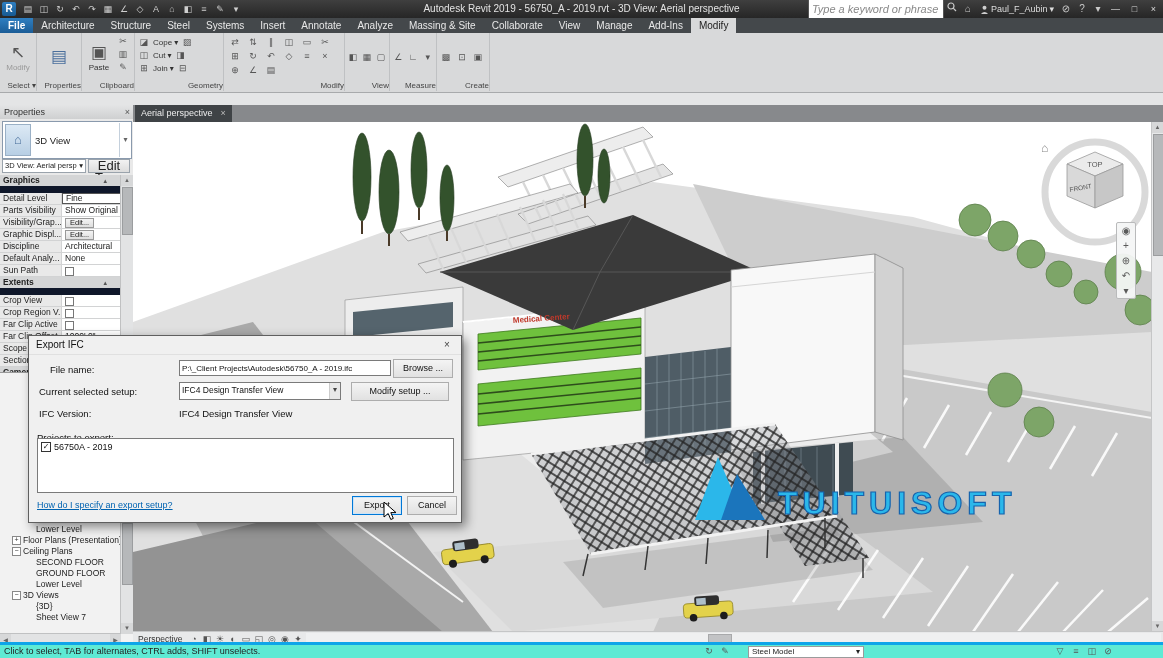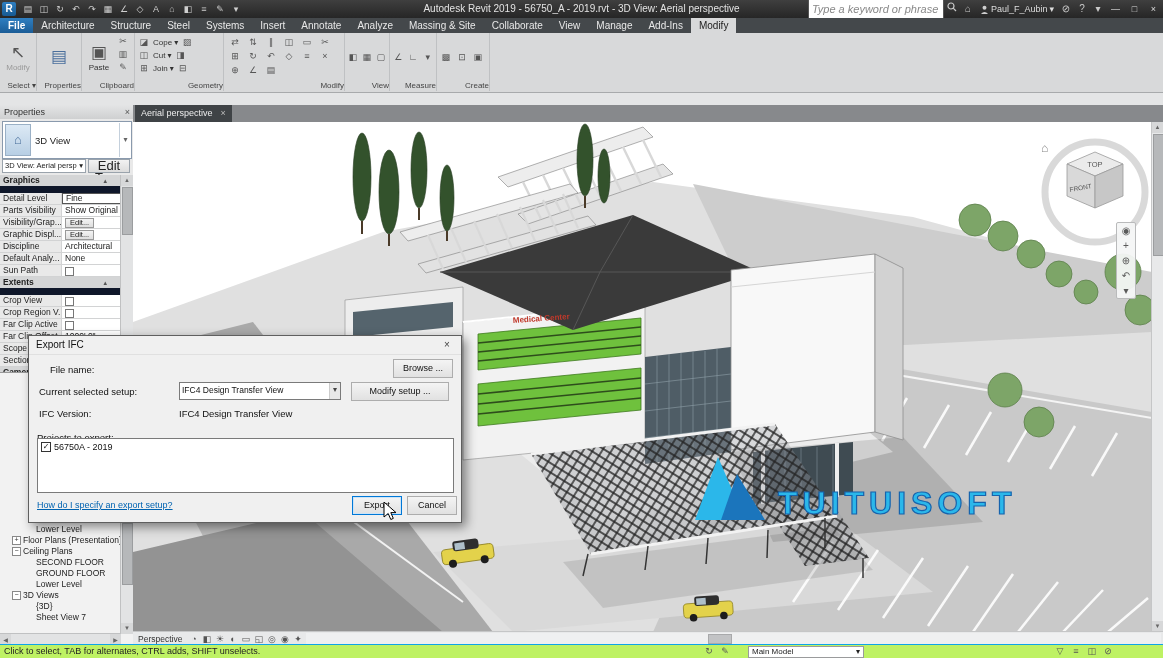--- a/index.html
+++ b/index.html
@@ -99,22 +99,22 @@
   .navbar{position:absolute;right:16px;top:100px;width:18px;background:rgba(244,245,246,.95);
     border:1px solid #b9babb;border-radius:2px}
   .navico{height:15px;text-align:center;font-size:10px;color:#5a5a5a;line-height:15px}
   .vcb{position:absolute;left:0;right:0;bottom:0;height:13px;background:#e8e9ea;
     border-top:1px solid #c5c6c7;display:flex;align-items:center;font-size:8.5px;color:#333}
   .vcb .lbl{padding:0 5px;white-space:nowrap}
   .vico{width:13px;text-align:center;font-size:9px;color:#555}
   .htrack{flex:1;height:11px;background:#eff0f1;margin:0 2px;position:relative}
   .hthumb{position:absolute;left:47%;top:1px;width:22px;height:8px;background:#c2c3c5;border:1px solid #a8a9ab}
   
-  .statusbar{position:absolute;left:0;bottom:0;width:1163px;height:13px;background:#bef264;
-    border-top:1px solid #0ea5e9;font-size:9px;color:#222}
+  .statusbar{position:absolute;left:0;bottom:0;width:1163px;height:13px;background:#5eead4;
+    border-top:3px solid #0ea5e9;font-size:9px;color:#222}
   .statmsg{position:absolute;left:4px;top:0;line-height:13px}
   .sico{position:absolute;top:0;width:14px;text-align:center;line-height:13px;color:#555;font-size:9px}
   .mainmodel{position:absolute;left:748px;top:1px;width:108px;height:10px;background:#fff;
     border:1px solid #9a9b9c;font-size:8px;line-height:10px;padding:0 3px;display:flex;justify-content:space-between}
   
   .dialog{position:absolute;left:28px;top:335px;width:432px;height:186px;background:#f0f0f0;
     border:1px solid #5f5f5f;box-shadow:4px 4px 10px rgba(0,0,0,.45);font-size:9.5px;color:#111}
   .dtitle{height:18px;line-height:18px;padding-left:7px;font-size:10px;color:#111;position:relative;
     background:#f0f0f0;border-bottom:1px solid #e0e0e0}
   .dclose{position:absolute;right:0;top:0;width:28px;text-align:center;color:#444}
@@ -584,20 +584,21 @@
       </span>
   </div>
 </div>
 
 <div class="dialog">
   <div class="dtitle">
     <span>Export IFC</span>
     <span class="dclose">×</span>
   </div>
   <span class="dlabel" style="left:21px;top:28px">File name:</span>
+  <input class="dinput" style="left: 150px; top: 24px; width: 206px;" value="P:\_Client Projects\Autodesk\56750_A - 2019.ifc">
   <div class="dbtn" style="left:364px;top:23px;width:58px">Browse ...</div>
 
   <span class="dlabel" style="left:10px;top:50px">Current selected setup:</span>
   <div class="dselect" style="left:150px;top:46px;width:156px">
     <span>IFC4 Design Transfer View</span>
     <span class="da">▾</span>
   </div>
   <div class="dbtn" style="left:322px;top:46px;width:96px">Modify setup ...</div>
 
   <span class="dlabel" style="left:10px;top:72px">IFC Version:</span>
@@ -620,20 +621,20 @@
   <svg width="14" height="20" viewBox="0 0 14 20">
     <path d="M1 0 L1 15 L5.2 11.5 L7.8 17.5 L10.3 16.4 L7.8 10.6 L13 10.6 Z" fill="#ffffff" stroke="#000000" stroke-width="1"></path>
   </svg>
 </div>
 
 <div class="statusbar">
   <span class="statmsg">Click to select, TAB for alternates, CTRL adds, SHIFT unselects.</span>
   <span class="sico" style="left:702px">↻</span>
   <span class="sico" style="left:718px">✎</span>
   <div class="mainmodel">
-    <span>Main Model</span>
+    <span>Steel Model</span>
     <span>▾</span>
   </div>
   <span class="sico" style="right:96px">▽</span>
   <span class="sico" style="right:80px">≡</span>
   <span class="sico" style="right:64px">◫</span>
   <span class="sico" style="right:48px">⊘</span>
 </div>
 
 </body></html>

